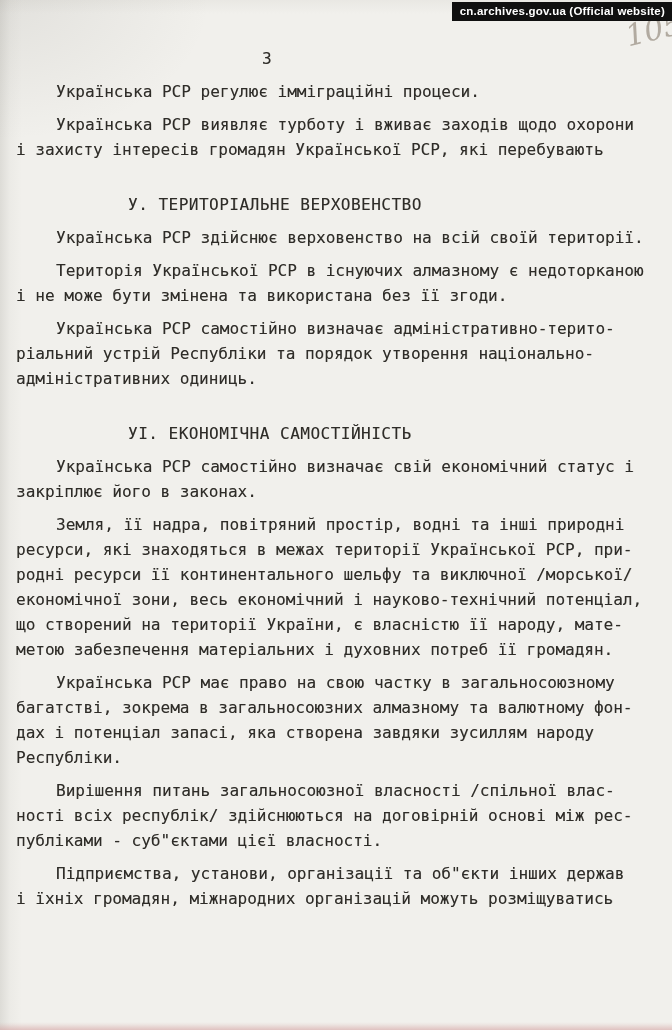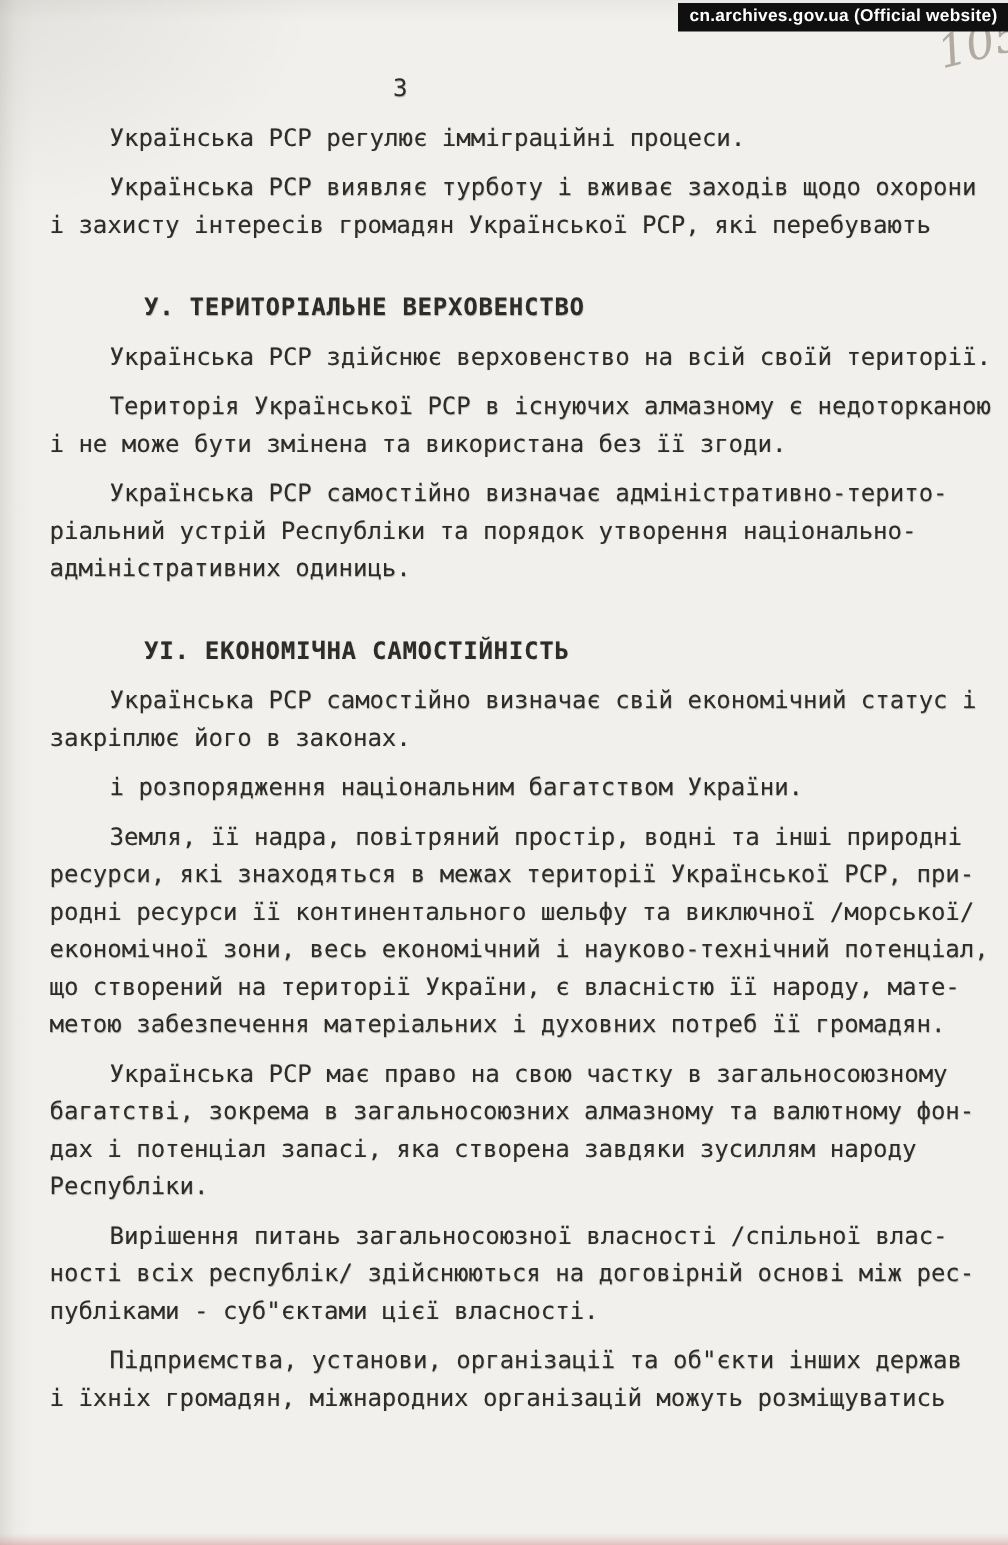--- a/index.html
+++ b/index.html
@@ -70,27 +70,25 @@
     letter-spacing: 1px;
   }
   .para {
     margin-top: 8px;
   }
   .para .line:first-child {
     padding-left: 40px;
   }
   .heading {
     margin-top: 30px;
-    margin-left: 80px;
+    margin-left: 112px;
     letter-spacing: 0.5px;
-    font-weight: bold;
   }
   .line {
     white-space: pre;
-    margin-left: 17px;
   }
 </style>
 </head>
 <body>
 
 <div class="page">
 
   <div class="watermark">cn.archives.gov.ua (Official website)</div>
 
   <div class="handwritten">105</div>
@@ -117,21 +115,20 @@
           <div class="line">Українська РСР самостійно визначає адміністративно-терито-</div>
           <div class="line">ріальний устрій Республіки та порядок утворення національно-</div>
           <div class="line">адміністративних одиниць.</div>
         </div>
         <div class="heading">УІ. ЕКОНОМІЧНА САМОСТІЙНІСТЬ</div>
         <div class="para">
           <div class="line">Українська РСР самостійно визначає свій економічний статус і</div>
           <div class="line">закріплює його в законах.</div>
         </div>
         <div class="para">
-          <div class="line">і розпорядження національним багатством України.</div>
         </div>
         <div class="para">
           <div class="line">Земля, її надра, повітряний простір, водні та інші природні</div>
           <div class="line">ресурси, які знаходяться в межах території Української РСР, при-</div>
           <div class="line">родні ресурси її континентального шельфу та виключної /морської/</div>
           <div class="line">економічної зони, весь економічний і науково-технічний потенціал,</div>
           <div class="line">що створений на території України, є власністю її народу, мате-</div>
           <div class="line">метою забезпечення матеріальних і духовних потреб її громадян.</div>
         </div>
         <div class="para">

